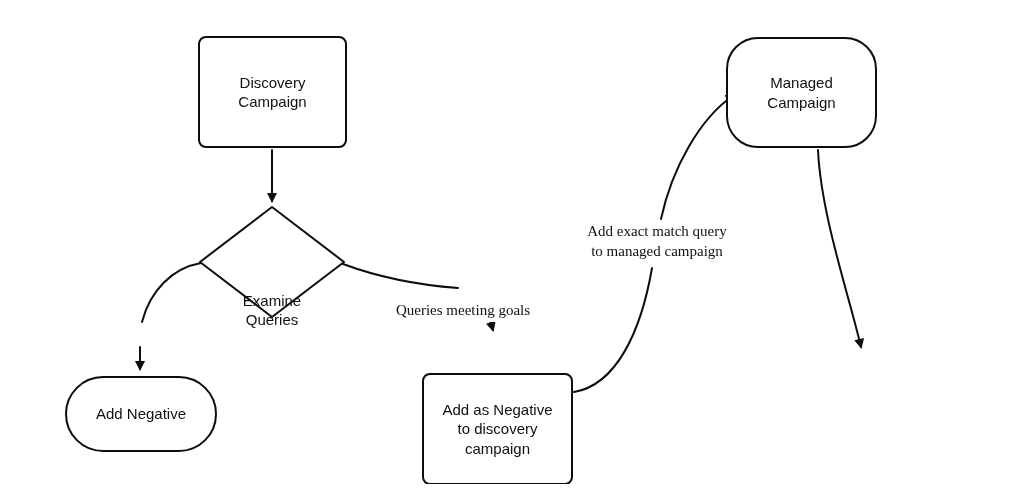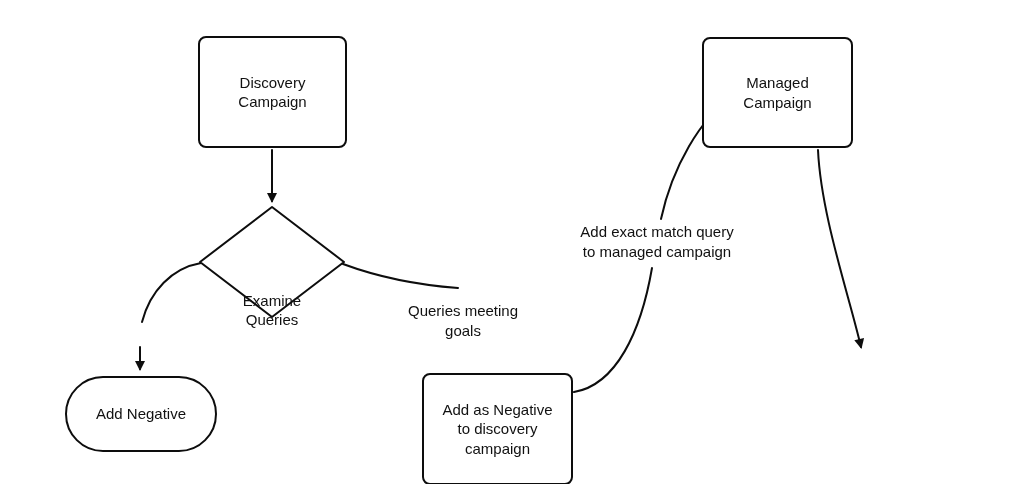--- a/index.html
+++ b/index.html
@@ -54,24 +54,25 @@
 
   .edge-label {
     position: absolute;
     text-align: center;
     font-size: 15px;
     line-height: 1.3;
     white-space: pre-line;
     background: #ffffff;
     padding: 1px 2px;
     z-index: 3;
+    font-family: Liberation Serif, serif;
   }
 
   #n-discovery       { left: 198px; top: 36px;  width: 149px; height: 112px; }
-  #n-managed         { left: 702px; top: 37px;  width: 151px; height: 111px; }
+  #n-managed         { left: 726px; top: 37px;  width: 151px; height: 111px; border-radius: 32px; }
   #n-add-as-negative { left: 422px; top: 338px; width: 151px; height: 112px; margin-top: 35px; }
   #n-add-negatives   { left: 65px;  top: 376px; width: 152px; height: 76px; }
   #n-set-bids        { left: 742px; top: 357px; width: 243px; height: 76px; }
   #n-examine-label   { left: 212px; top: 237px; width: 120px; height: 50px; margin-top: 48px; }
 
   #e-not-meeting { left: 34px;  top: 324px; width: 214px; }
   #e-meeting     { left: 388px; top: 300px; width: 150px; }
   #e-exact-match { left: 557px; top: 221px; width: 200px; }
 </style>
 </head>

